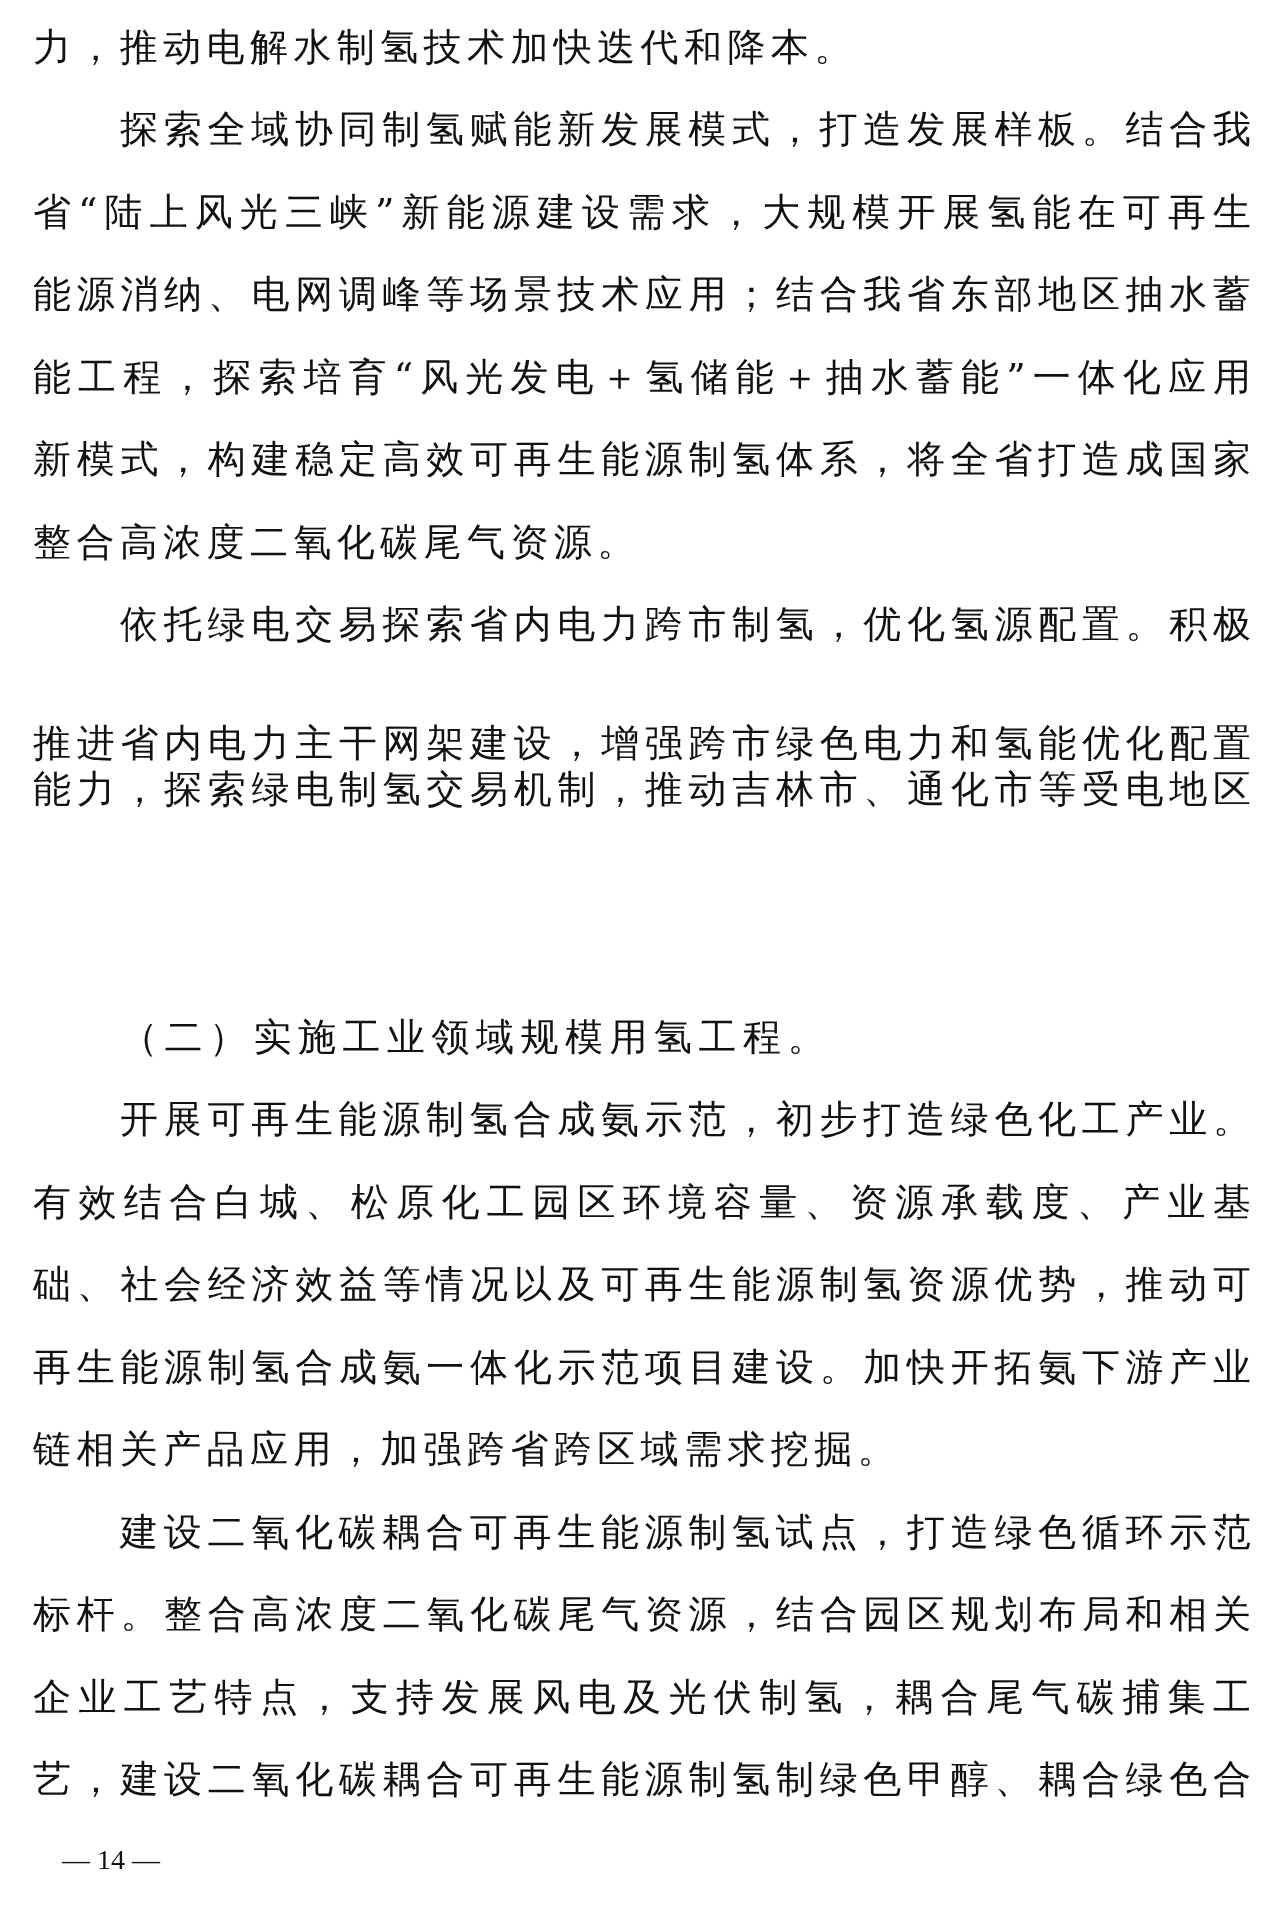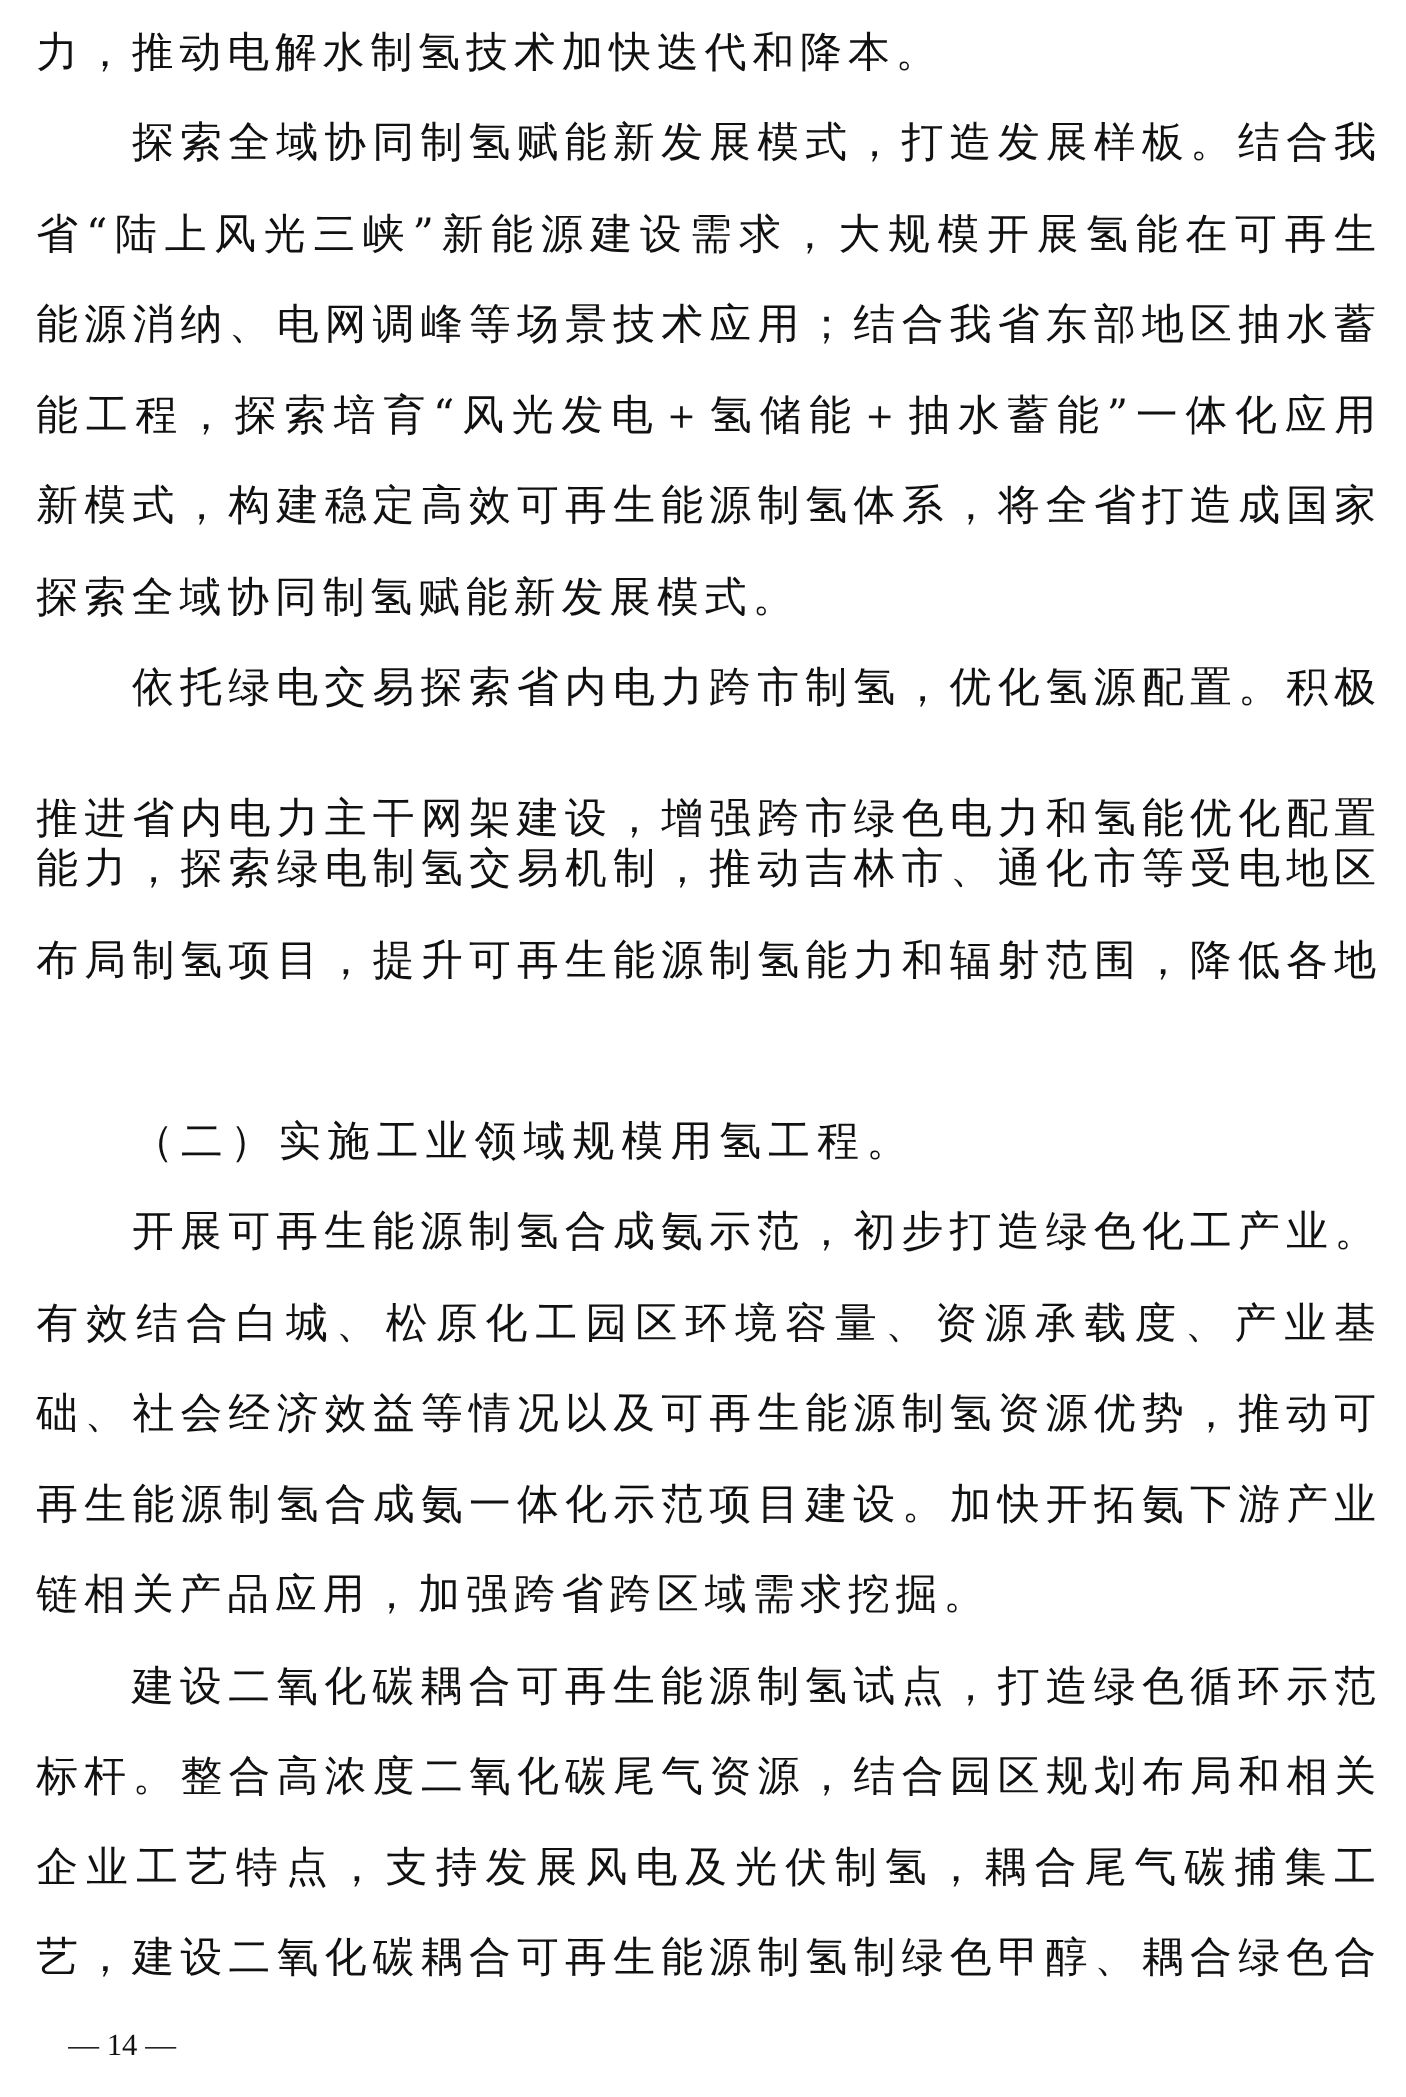--- a/index.html
+++ b/index.html
@@ -62,25 +62,24 @@
 </head>
 <body>
 
 <div class="page">
   <div class="line" style="top:24px;">力，推动电解水制氢技术加快迭代和降本。</div>
   <div class="line indent justify" style="top:106px;">探索全域协同制氢赋能新发展模式，打造发展样板。结合我</div>
   <div class="line justify" style="top:189px;">省“陆上风光三峡”新能源建设需求，大规模开展氢能在可再生</div>
   <div class="line justify" style="top:271px;">能源消纳、电网调峰等场景技术应用；结合我省东部地区抽水蓄</div>
   <div class="line justify" style="top:354px;">能工程，探索培育“风光发电＋氢储能＋抽水蓄能”一体化应用</div>
   <div class="line justify" style="top:436px;">新模式，构建稳定高效可再生能源制氢体系，将全省打造成国家</div>
-  <div class="line" style="top:519px;">探索全域协同制氢赋能新发展模式。</div>
+  <div class="line" style="top:519px;">整合高浓度二氧化碳尾气资源。</div>
   <div class="line indent justify" style="top:601px;">依托绿电交易探索省内电力跨市制氢，优化氢源配置。积极</div>
   <div class="line justify" style="top:684px;margin-top:36px;">推进省内电力主干网架建设，增强跨市绿色电力和氢能优化配置</div>
   <div class="line justify" style="top:766px;">能力，探索绿电制氢交易机制，推动吉林市、通化市等受电地区</div>
-  <div class="line justify" style="top:849px;">布局制氢项目，提升可再生能源制氢能力和辐射范围，降低各地</div>
   <div class="line indent heading" style="top:1014px;">（二）实施工业领域规模用氢工程。</div>
   <div class="line indent justify" style="top:1096px;">开展可再生能源制氢合成氨示范，初步打造绿色化工产业。</div>
   <div class="line justify" style="top:1179px;">有效结合白城、松原化工园区环境容量、资源承载度、产业基</div>
   <div class="line justify" style="top:1261px;">础、社会经济效益等情况以及可再生能源制氢资源优势，推动可</div>
   <div class="line justify" style="top:1344px;">再生能源制氢合成氨一体化示范项目建设。加快开拓氨下游产业</div>
   <div class="line" style="top:1426px;">链相关产品应用，加强跨省跨区域需求挖掘。</div>
   <div class="line indent justify" style="top:1509px;">建设二氧化碳耦合可再生能源制氢试点，打造绿色循环示范</div>
   <div class="line justify" style="top:1591px;">标杆。整合高浓度二氧化碳尾气资源，结合园区规划布局和相关</div>
   <div class="line justify" style="top:1674px;">企业工艺特点，支持发展风电及光伏制氢，耦合尾气碳捕集工</div>
   <div class="line justify" style="top:1756px;">艺，建设二氧化碳耦合可再生能源制氢制绿色甲醇、耦合绿色合</div>

